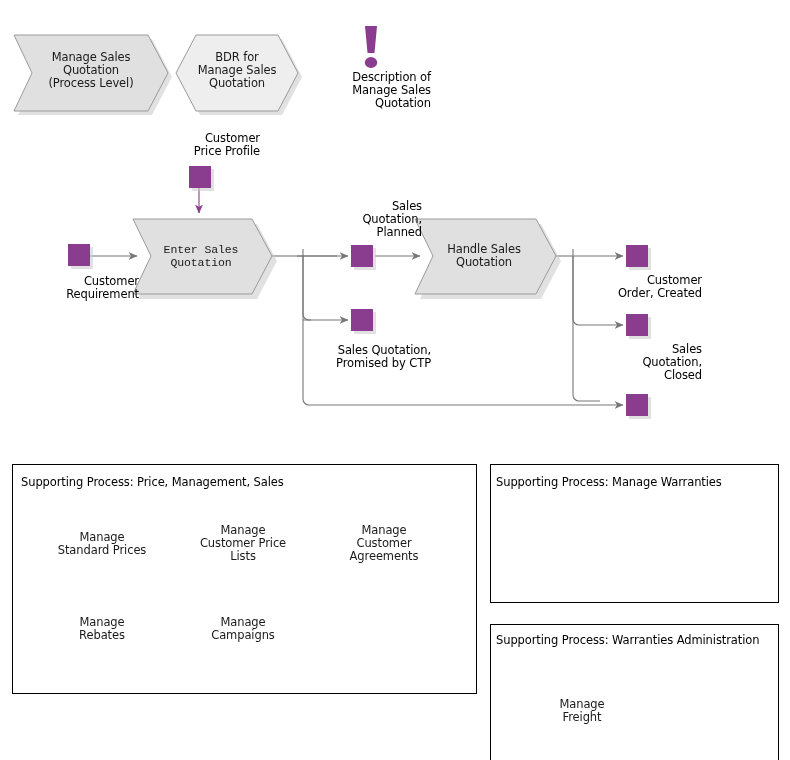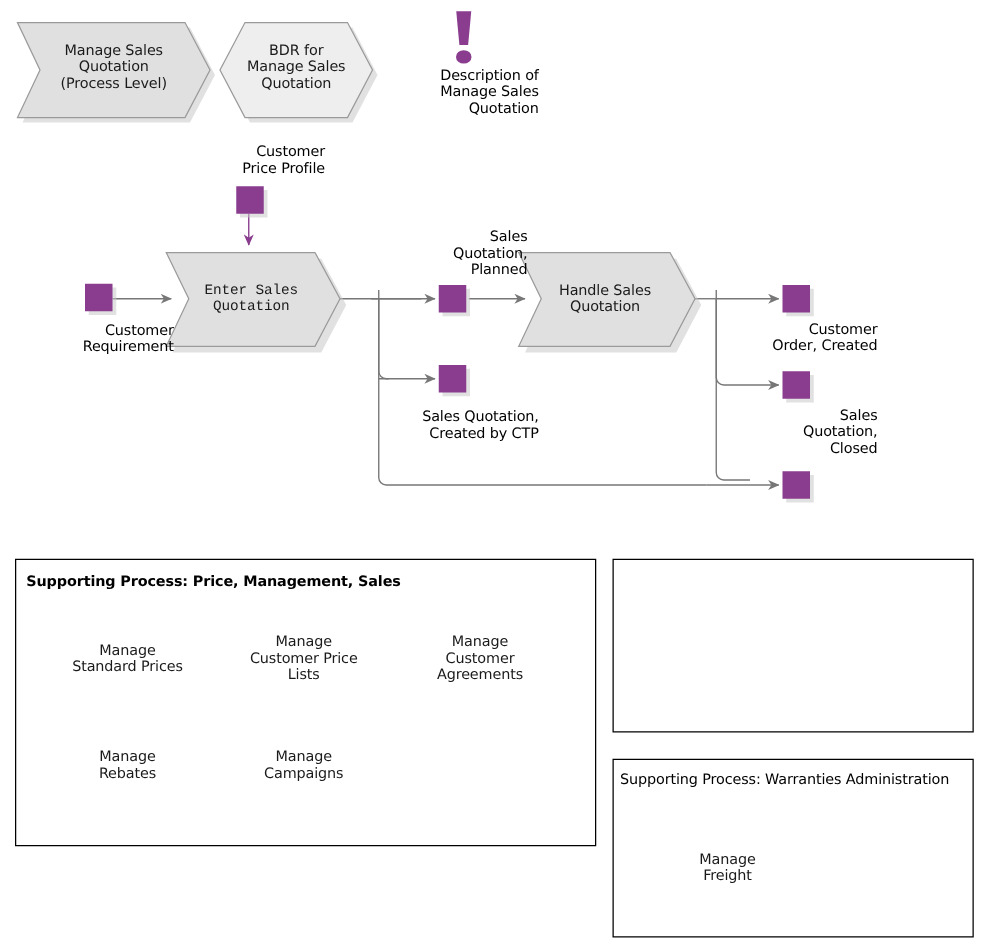--- a/index.html
+++ b/index.html
@@ -10,21 +10,21 @@
   body {
     width: 790px;
     height: 760px;
     position: relative;
     font-family: "DejaVu Sans", sans-serif;
     color: #000000;
     overflow: hidden;
   }
   #canvas {
     position: absolute;
-    left: 0; top: 0;
+    left: 0; top: 17px;
     width: 790px;
     height: 584px;
   }
   svg.layer {
     position: absolute;
     left: 0; top: 0;
     width: 790px;
     height: 760px;
     overflow: visible;
   }
@@ -217,32 +217,33 @@
 Quotation</div>
 
   <div class="shape-text" style="left:424px; top:226px; width:120px;">Handle Sales
 Quotation</div>
 
   <div class="lbl" style="left:302px; top:183px; width:120px;">Sales
 Quotation,
 Planned</div>
 
   <div class="lbl" style="left:296px; top:327px; width:135px;">Sales Quotation,
-Created by CTP</div>
+Promised by CTP</div>
 
   <div class="lbl" style="left:577px; top:257px; width:125px;">Customer
 Order, Created</div>
 
   <div class="lbl" style="left:577px; top:326px; width:125px;">Sales
 Quotation,
 Closed</div>
 
 
-  <div class="panel-title" style="left:21px; top:458px;font-weight:bold;">Supporting Process: Price, Management, Sales</div>
-
+  <div class="panel-title" style="left:21px; top:458px;">Supporting Process: Price, Management, Sales</div>
+
+  <div class="panel-title" style="left:496px; top:458px;">Supporting Process: Manage Warranties</div>
 
   <div class="panel-title" style="left:496px; top:616px;">Supporting Process: Warranties Administration</div>
 
   <div class="shape-text" style="left:43px; top:514px; width:118px;">Manage
 Standard Prices</div>
   <div class="shape-text" style="left:184px; top:507px; width:118px;">Manage
 Customer Price
 Lists</div>
   <div class="shape-text" style="left:325px; top:507px; width:118px;">Manage
 Customer

